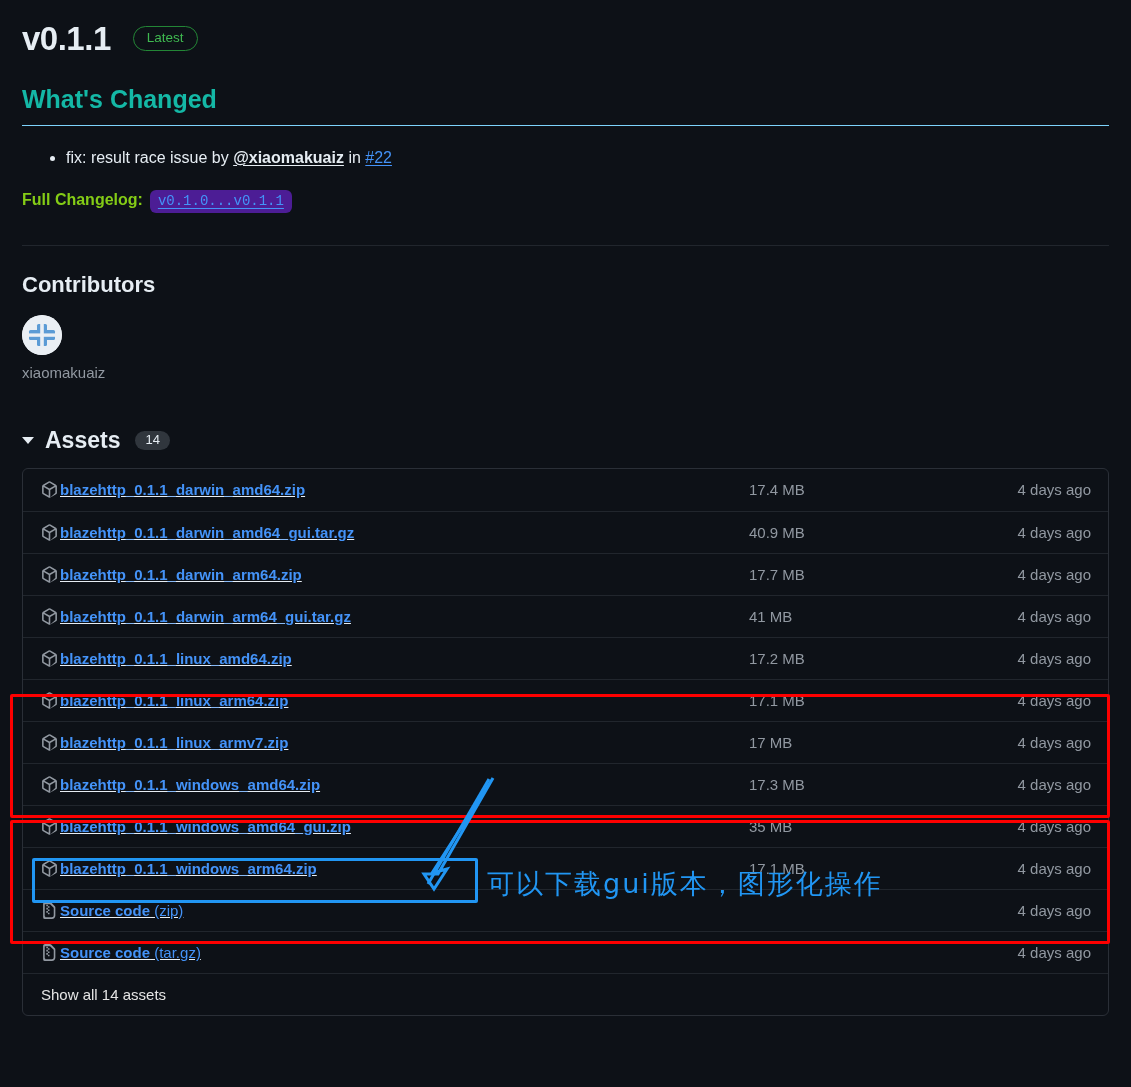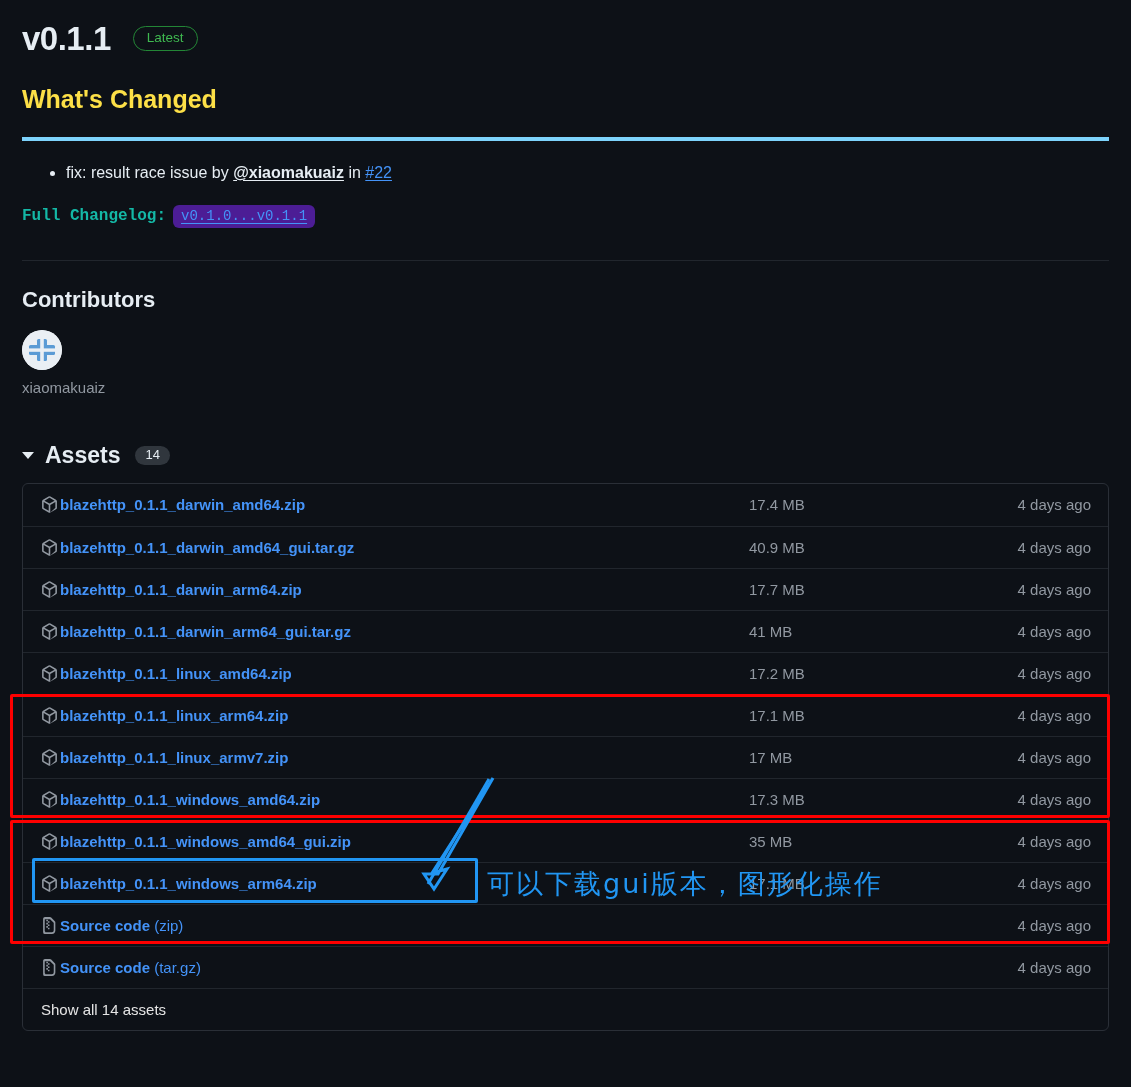--- a/index.html
+++ b/index.html
@@ -27,45 +27,45 @@
     color: #3fb950;
     border-radius: 2em;
     font-size: 13.5px; font-weight: 500;
     padding: 4px 13px 5px 13px;
     line-height: 1;
   }
 
   
   .section-block { padding: 0 22px; }
   h2.whats-changed {
-    font-size: 25px; font-weight: bold; color: #fde047;
+    font-size: 25px; font-weight: bold; color: #14b8a6;
     margin-top: 30px;
-    padding-bottom: 23px;
-    border-bottom: 4px solid #7dd3fc;
+    padding-bottom: 11px;
+    border-bottom: 1px solid #7dd3fc;
   }
   ul.changes {
     list-style: disc;
     margin: 20px 0 0 44px;
   }
   ul.changes li {
     font-size: 16px; line-height: 1.55; color: #e6edf3;
   }
   a.user-link {
     color: #e6edf3; font-weight: bold; text-decoration: underline;
     text-underline-offset: 2px;
   }
   a.pr-link {
     color: #4493f8; text-decoration: underline; text-underline-offset: 2px;
   }
   .full-changelog {
     margin-top: 19px;
     font-size: 16px;
     display: flex; align-items: baseline; gap: 7px;
   }
-  .full-changelog .label { font-weight: bold; color: #14b8a6; font-family: Liberation Mono, monospace; }
+  .full-changelog .label { font-weight: bold; color: #84cc16; }
   .code-badge {
     font-family: "Liberation Mono", "DejaVu Sans Mono", monospace;
     background: #4c1d95;
     color: #4493f8;
     border-radius: 6px;
     padding: 3px 8px 4px 8px;
     font-size: 14px;
     text-decoration: underline;
     text-underline-offset: 3px;
   }
@@ -125,21 +125,21 @@
   .asset-row {
     display: flex; align-items: center;
     height: 42px;
     padding: 0 17px 0 18px;
     border-top: 1px solid #21262d;
     font-size: 15px;
   }
   .asset-row:first-child { border-top: none; }
   .asset-name {
     display: flex; align-items: flex-start; gap: 2px;
-    flex: 1 1 auto; min-width: 0;
+    flex: 1 1 auto; min-width: 0; text-decoration: underline;
   }
   .asset-icon { flex: 0 0 auto; display: inline-flex; align-items: center; }
   a.asset-link {
     color: #4493f8; text-decoration: none; font-weight: bold;
     white-space: nowrap;
   }
   a.asset-link .suffix { font-weight: normal; }
   .asset-size {
     width: 210px; text-align: left; color: #9198a1; font-size: 15px;
     padding-left: 18px;

